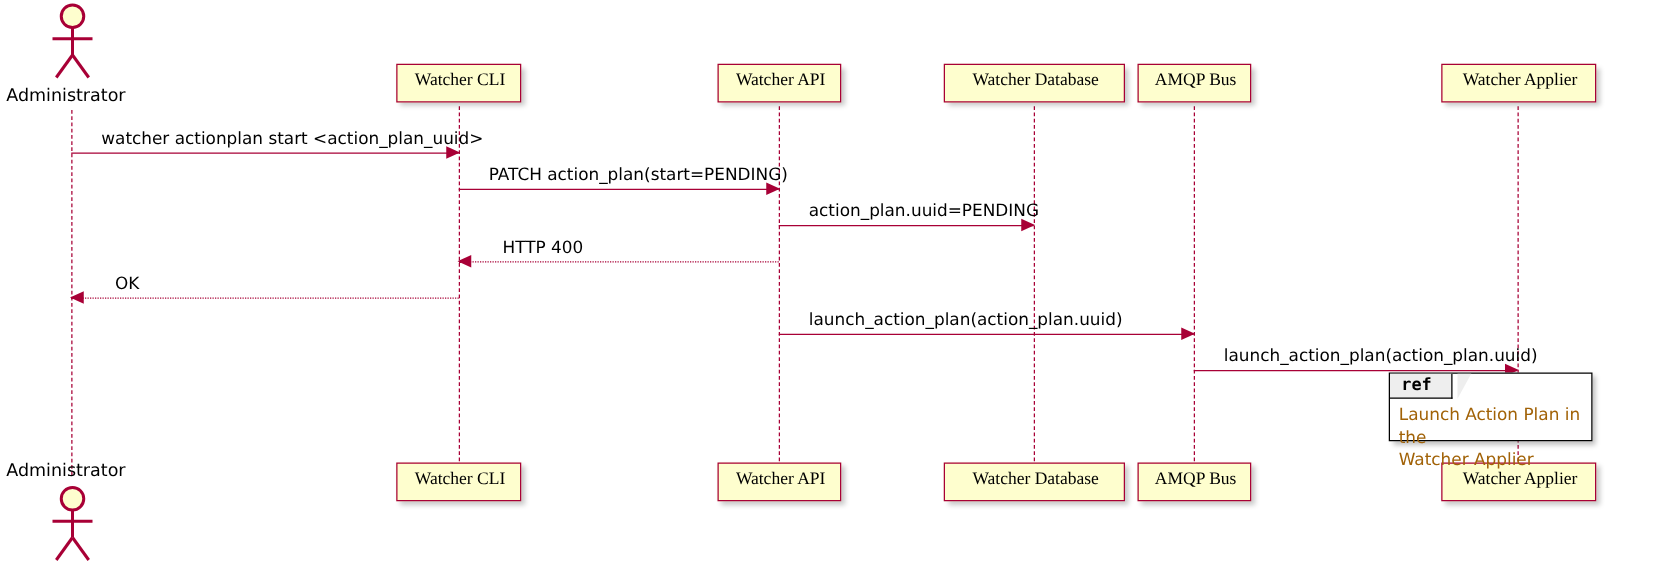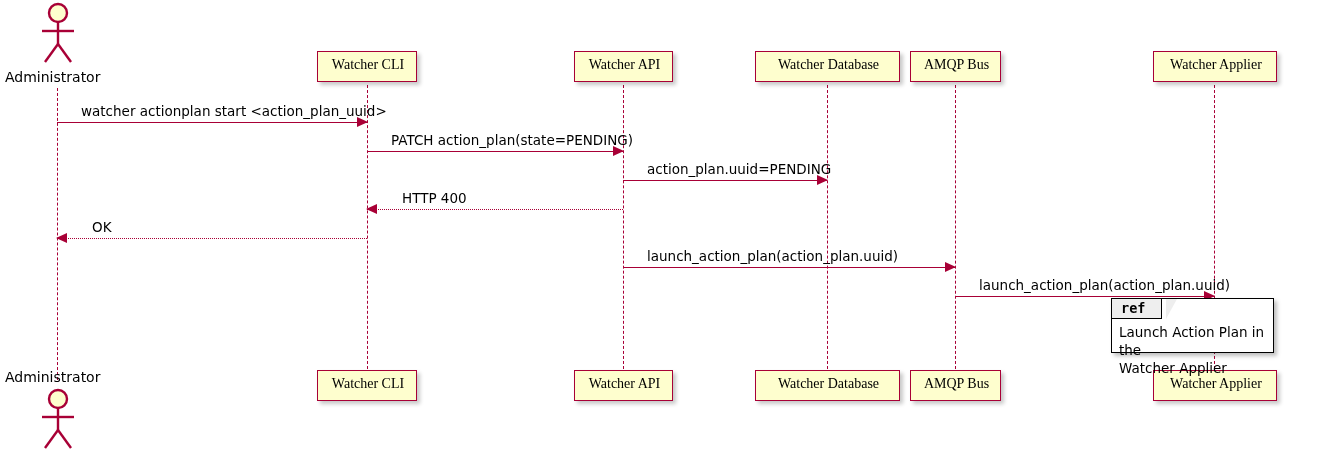--- a/index.html
+++ b/index.html
@@ -118,21 +118,21 @@
     width: 0; height: 0;
     border-top: 20px solid #EEEEEE;
     border-right: 11px solid transparent;
     z-index: 1;
   }
   .refbox .body {
     position: absolute;
     left: 7px;
     top: 24px;
     font-size: 13.5px;
-    color: #000000;
+    color: #a16207;
     line-height: 1.35;
     white-space: pre-line;
   }
 </style>
 </head>
 <body>
 
 <div id="diagram">
 
   <div class="lifeline" style="left:57px;  top:88px;  height:292px;"></div>
@@ -178,21 +178,21 @@
 
   <div class="msg right" style="left:57px; top:122px; width:310px;">
     <div class="line"></div>
     <div class="head"></div>
     <div class="label">watcher actionplan start &lt;action_plan_uuid&gt;</div>
   </div>
 
   <div class="msg right" style="left:367px; top:151px; width:256px;">
     <div class="line"></div>
     <div class="head"></div>
-    <div class="label">PATCH action_plan(state=PENDING)</div>
+    <div class="label">PATCH action_plan(start=PENDING)</div>
   </div>
 
   <div class="msg right" style="left:623px; top:180px; width:204px;">
     <div class="line"></div>
     <div class="head"></div>
     <div class="label">action_plan.uuid=PENDING</div>
   </div>
 
   <div class="msg left dotted" style="left:367px; top:209px; width:256px;">
     <div class="line"></div>

